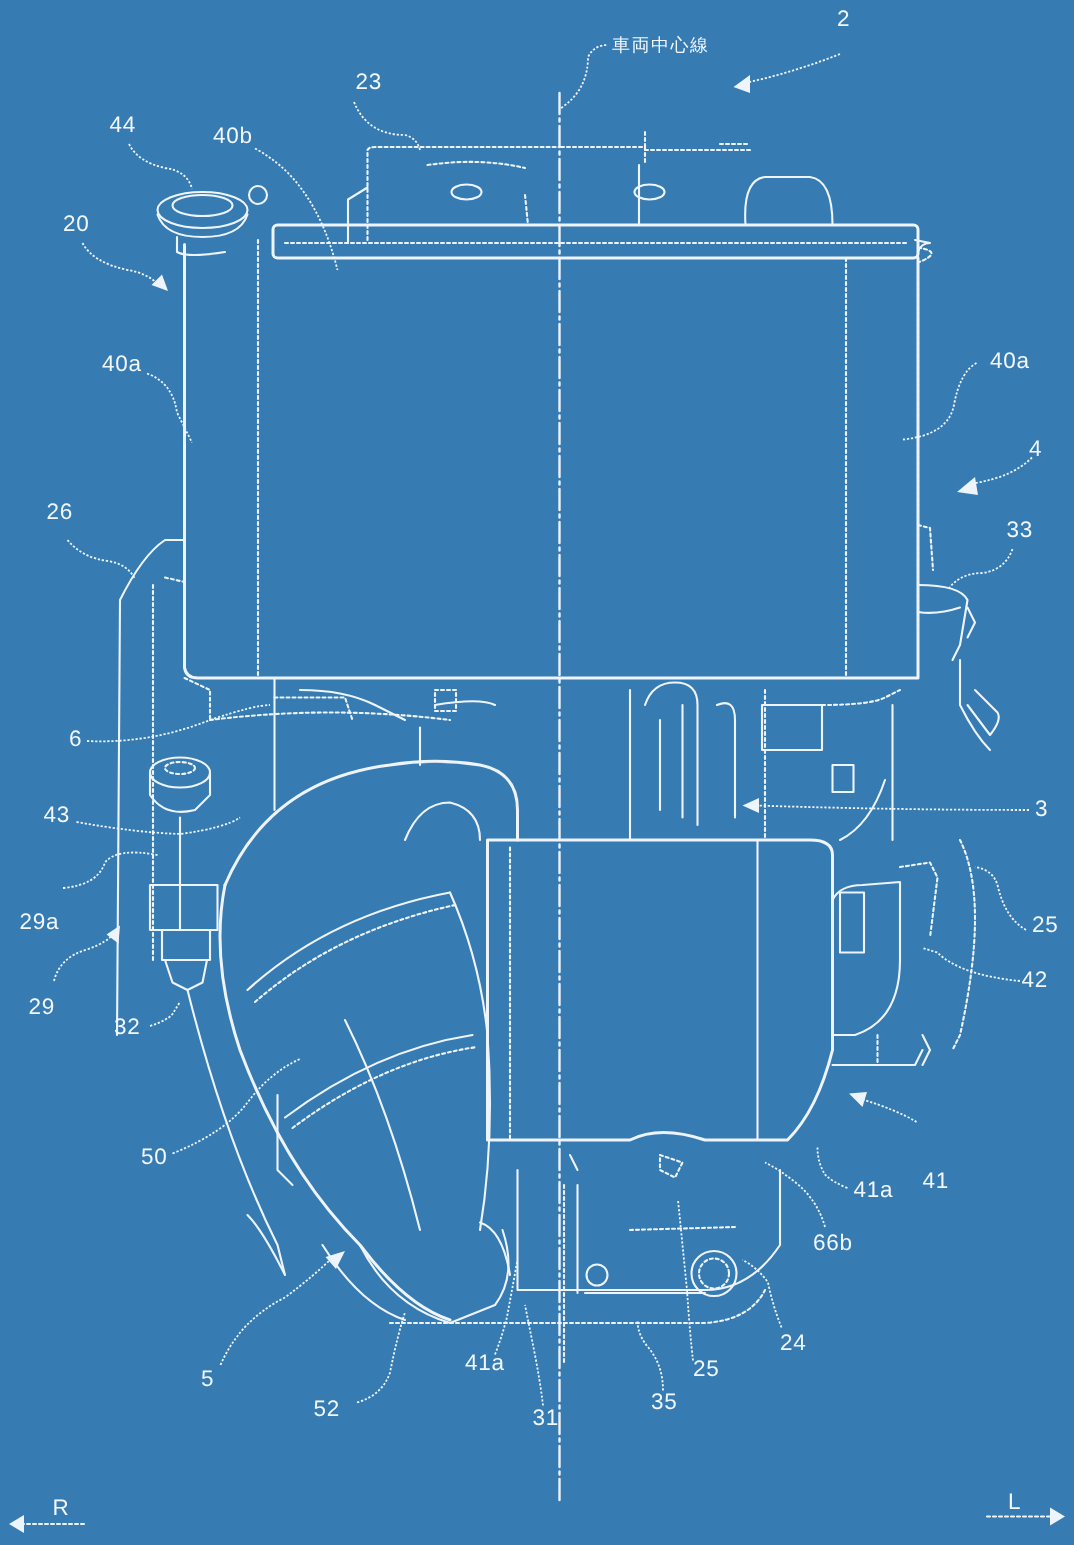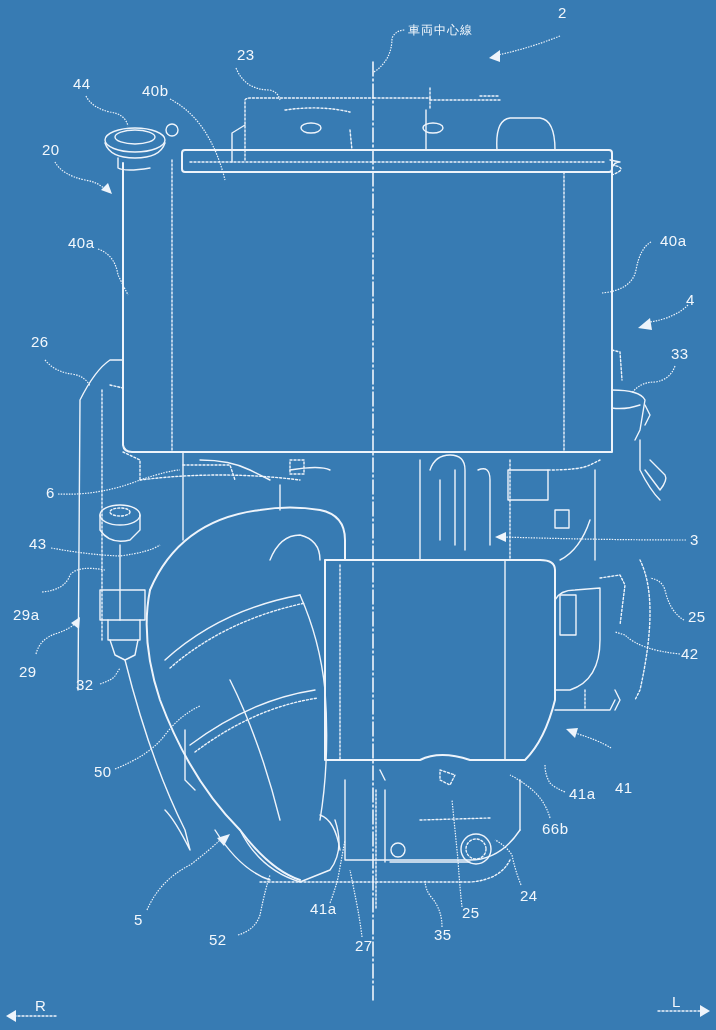--- a/index.html
+++ b/index.html
@@ -265,15 +265,15 @@
 <span class="lbl" style="left:615px; top:780px;">41</span>
 <span class="lbl" style="left:94px; top:764px;">50</span>
 <span class="lbl" style="left:569px; top:786px;">41a</span>
 <span class="lbl" style="left:542px; top:821px;">66b</span>
 <span class="lbl" style="left:520px; top:888px;">24</span>
 <span class="lbl" style="left:134px; top:912px;">5</span>
 <span class="lbl" style="left:462px; top:905px;">25</span>
 <span class="lbl" style="left:310px; top:901px;">41a</span>
 <span class="lbl" style="left:434px; top:927px;">35</span>
 <span class="lbl" style="left:209px; top:932px;">52</span>
-<span class="lbl" style="left:355px; top:938px;">27</span>
+<span class="lbl" style="left:355px; top:938px;">31</span>
 <span class="lbl" style="left:35px; top:998px;">R</span>
 <span class="lbl" style="left:672px; top:994px;">L</span>
 
 </body></html>

